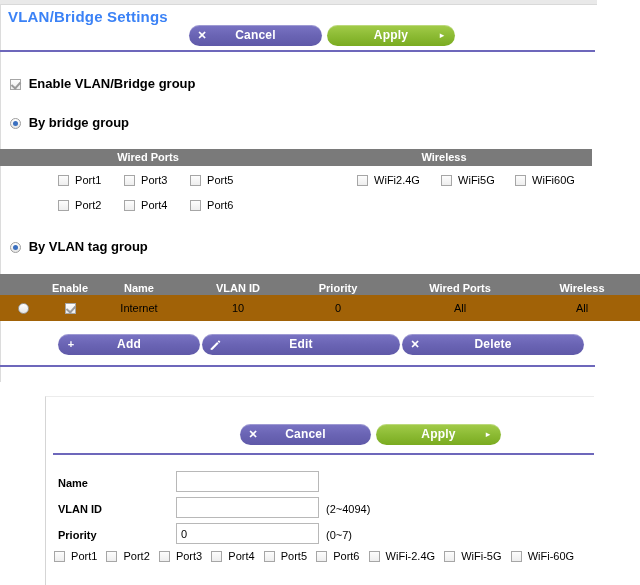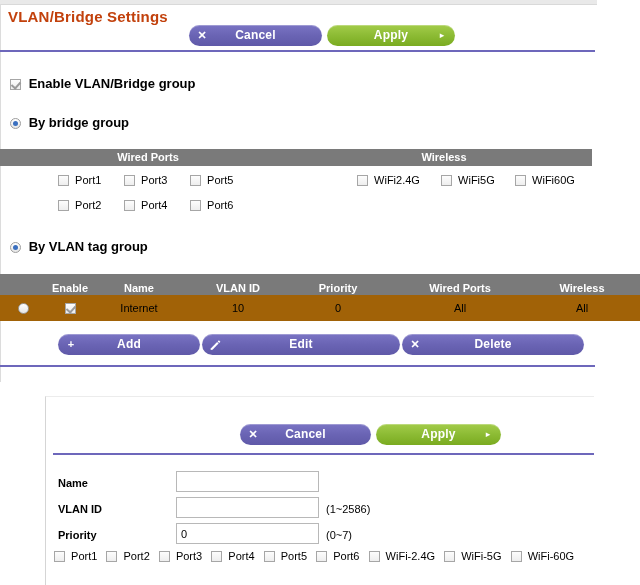--- a/index.html
+++ b/index.html
@@ -31,21 +31,21 @@
     width: 1px; height: 378px;
     background: #dcdcdc;
   }
 
   
   .page-title {
     position: absolute;
     left: 8px; top: 8px;
     font-size: 15px;
     font-weight: bold;
-    color: #c2410c;
+    color: #3b82f6;
     letter-spacing: 0.2px;
     white-space: nowrap;
   }
 
   
   .btn {
     position: absolute;
     height: 21px;
     border-radius: 11px;
     border: none;
@@ -439,21 +439,21 @@
     <span class="glyph-right">▸</span>
   </div>
 
   <div id="divider-panel"></div>
 
   <div class="field-label" id="lbl-name">Name</div>
   <input class="field-input" id="in-name" type="text" value="" style="">
 
   <div class="field-label" id="lbl-vlan">VLAN ID</div>
   <input class="field-input" id="in-vlan" type="text" value="" style="">
-  <div class="field-hint" id="hint-vlan">(1~2586)</div>
+  <div class="field-hint" id="hint-vlan">(2~4094)</div>
 
   <div class="field-label" id="lbl-prio">Priority</div>
   <input class="field-input" id="in-prio" type="text" value="0" style="">
   <div class="field-hint" id="hint-prio">(0~7)</div>
 
   <div id="panel-cb-row">
     <span class="cbitem">
       <span class="cb"></span>
       <span class="lbl">Port1</span>
     </span>

